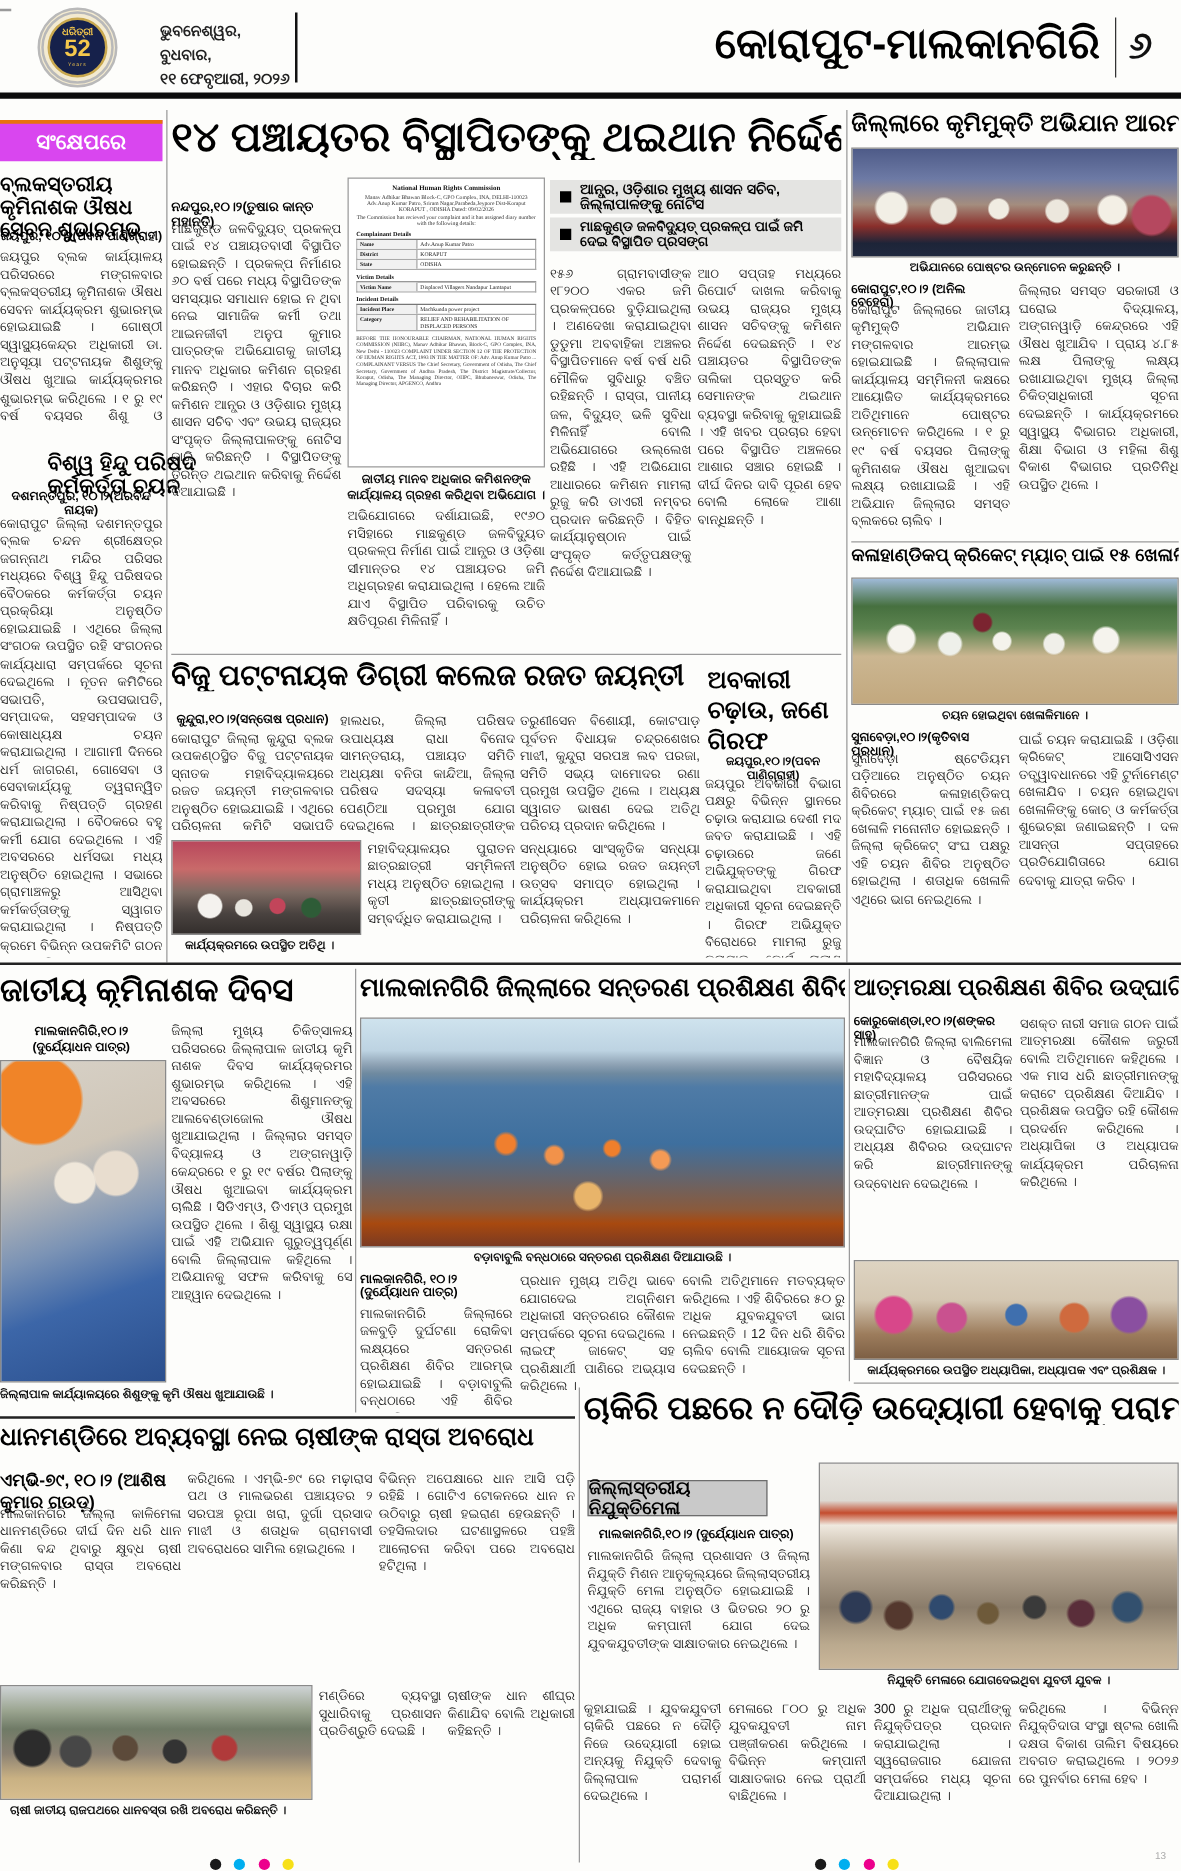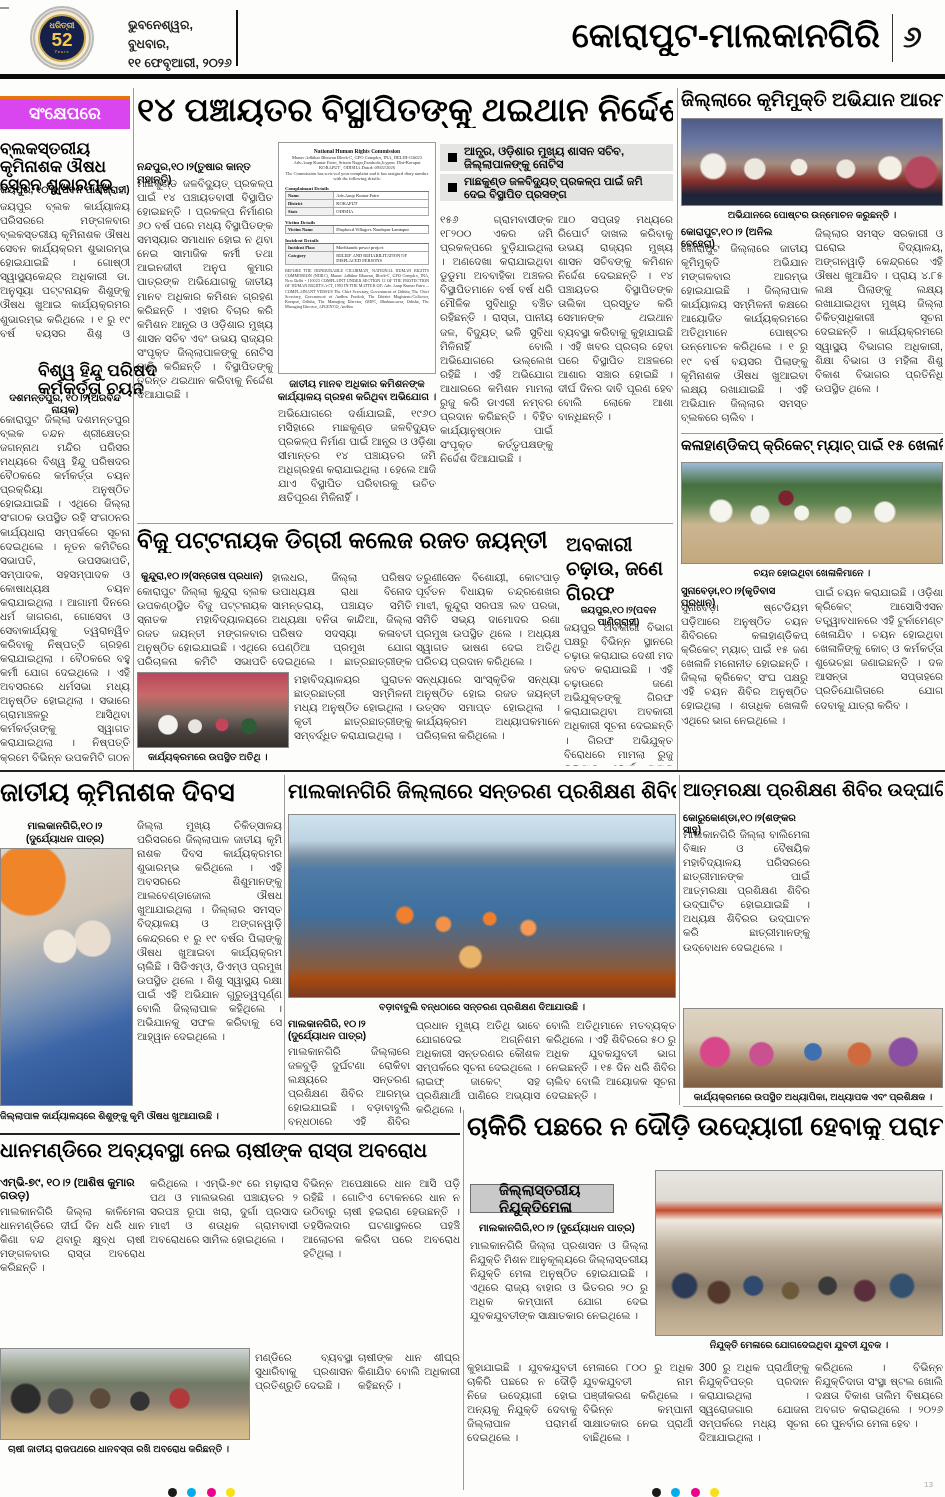--- a/index.html
+++ b/index.html
@@ -35,21 +35,21 @@
   .doc{background:#fff;border:1px solid #9a9a9a;padding:5px 6px;overflow:hidden;
        font-family:"Liberation Serif","DejaVu Serif",serif;}
   .doc .t{font-size:5.5px;font-weight:bold;text-align:center;line-height:1.2;}
   .doc .s{font-size:4.5px;text-align:center;color:#333;line-height:1.2;}
   .doc .sec{font-size:5px;font-weight:bold;margin-top:4px;border-bottom:0.5px solid #777;}
   .doc .row{display:flex;border:0.5px solid #aaa;border-top:none;}
   .doc .k{flex:0 0 34%;font-size:4.5px;font-weight:bold;padding:1px 2px;border-right:0.5px solid #aaa;background:#f1f1f1;}
   .doc .v{flex:1;font-size:4.5px;padding:1px 2px;color:#222;}
   .doc .blk{font-size:4.2px;color:#333;line-height:1.25;text-align:justify;margin-top:3px;}
   .graybox{background:#c9c9c9;border:1px solid #6d6d6d;display:flex;align-items:center;justify-content:center;
-           font-weight:800;font-size:14.5px;color:#000;padding-left:28px;}
+           font-weight:800;font-size:14.5px;color:#000;}
 </style>
 </head>
 <body>
 
 <div id="page">
 
   <div class="abs" style="left:0;top:7px;width:9px;height:2px;background:#999;"></div>
   <div class="abs" style="left:30px;top:6px;">
     <div class="ring">
       <div class="coin">
@@ -200,40 +200,41 @@
       radial-gradient(circle at 30% 55%, #f07f2e 0 2.5%, transparent 3.5%),
       radial-gradient(circle at 40% 60%, #f2924a 0 2.5%, transparent 3.5%),
       radial-gradient(circle at 52% 57%, #ef7f2c 0 2.5%, transparent 3.5%),
       radial-gradient(circle at 62% 62%, #f49a55 0 2.5%, transparent 3.5%),
       radial-gradient(circle at 47% 78%, #e8b46a 0 4%, transparent 5%),
       linear-gradient(180deg, #cfe3ee 0%, #bdd3e2 14%, #8fa3b5 20%, #6f8aa0 24%, #4f7ba6 30%, #3e6f9e 55%, #8a5a3c 84%, #a8490f 90%, #7a3a22 100%);"></div>
   <div class="abs cap ctr" style="left:288px;top:1001px;width:388px;font-size:9.5px;">ବଡ଼ାବାବୁଲି ବନ୍ଧଠାରେ ସନ୍ତରଣ ପ୍ରଶିକ୍ଷଣ ଦିଆଯାଉଛି ।</div>
   <div class="abs dl" style="left:288px;top:1018px;width:122px;font-size:10px;">ମାଲକାନଗିରି, ୧୦।୨ (ଦୁର୍ଯ୍ୟୋଧନ ପାତ୍ର)</div>
   <div class="abs body" style="left:288px;top:1044px;width:122px;height:86px;">ମାଲକାନଗିରି ଜିଲ୍ଲାରେ ଜଳବୁଡ଼ି ଦୁର୍ଘଟଣା ରୋକିବା ଲକ୍ଷ୍ୟରେ ସନ୍ତରଣ ପ୍ରଶିକ୍ଷଣ ଶିବିର ଆରମ୍ଭ ହୋଇଯାଇଛି । ବଡ଼ାବାବୁଲି ବନ୍ଧଠାରେ ଏହି ଶିବିର ଉଦ୍‌ଘାଟିତ ହୋଇଥିଲା ।</div>
   <div class="abs body" style="left:416px;top:1018px;width:124px;height:112px;">ପ୍ରଧାନ ମୁଖ୍ୟ ଅତିଥି ଭାବେ ଯୋଗଦେଇ ଅଗ୍ନିଶମ ଅଧିକାରୀ ସନ୍ତରଣର କୌଶଳ ସମ୍ପର୍କରେ ସୂଚନା ଦେଇଥିଲେ । ଲାଇଫ୍ ଜାକେଟ୍ ସହ ପ୍ରଶିକ୍ଷାର୍ଥୀ ପାଣିରେ ଅଭ୍ୟାସ କରିଥିଲେ ।</div>
-  <div class="abs body" style="left:546px;top:1018px;width:130px;height:112px;">ବୋଲି ଅତିଥିମାନେ ମତବ୍ୟକ୍ତ କରିଥିଲେ । ଏହି ଶିବିରରେ ୫୦ ରୁ ଅଧିକ ଯୁବକଯୁବତୀ ଭାଗ ନେଇଛନ୍ତି । ୧୫ ଦିନ ଧରି ଶିବିର ଚାଲିବ ବୋଲି ଆୟୋଜକ ସୂଚନା ଦେଇଛନ୍ତି ।</div>
+  <div class="abs body" style="left:546px;top:1018px;width:130px;height:112px;">ବୋଲି ଅତିଥିମାନେ ମତବ୍ୟକ୍ତ କରିଥିଲେ । ଏହି ଶିବିରରେ ୫୦ ରୁ ଅଧିକ ଯୁବକଯୁବତୀ ଭାଗ ନେଇଛନ୍ତି । 12 ଦିନ ଧରି ଶିବିର ଚାଲିବ ବୋଲି ଆୟୋଜକ ସୂଚନା ଦେଇଛନ୍ତି ।</div>
   <div class="abs vr" style="left:679px;top:775px;height:330px;"></div>
 
   <div class="abs h nw" style="left:683px;top:780px;width:260px;font-size:18.5px;">ଆତ୍ମରକ୍ଷା ପ୍ରଶିକ୍ଷଣ ଶିବିର ଉଦ୍‌ଘାଟିତ</div>
   <div class="abs dl" style="left:683px;top:812px;width:127px;font-size:10px;">କୋରୁକୋଣ୍ଡା,୧୦।୨(ଶଙ୍କର ସାହୁ)</div>
   <div class="abs body" style="left:683px;top:827px;width:127px;height:178px;">ମାଲକାନଗିରି ଜିଲ୍ଲା ବାଲିମେଳା ବିଜ୍ଞାନ ଓ ବୈଷୟିକ ମହାବିଦ୍ୟାଳୟ ପରିସରରେ ଛାତ୍ରୀମାନଙ୍କ ପାଇଁ ଆତ୍ମରକ୍ଷା ପ୍ରଶିକ୍ଷଣ ଶିବିର ଉଦ୍‌ଘାଟିତ ହୋଇଯାଇଛି । ଅଧ୍ୟକ୍ଷ ଶିବିରର ଉଦ୍‌ଘାଟନ କରି ଛାତ୍ରୀମାନଙ୍କୁ ଉଦ୍‌ବୋଧନ ଦେଇଥିଲେ ।</div>
+  <div class="abs body" style="left:816px;top:812px;width:127px;height:193px;">ସଶକ୍ତ ନାରୀ ସମାଜ ଗଠନ ପାଇଁ ଆତ୍ମରକ୍ଷା କୌଶଳ ଜରୁରୀ ବୋଲି ଅତିଥିମାନେ କହିଥିଲେ । ଏକ ମାସ ଧରି ଛାତ୍ରୀମାନଙ୍କୁ କରାଟେ ପ୍ରଶିକ୍ଷଣ ଦିଆଯିବ । ପ୍ରଶିକ୍ଷକ ଉପସ୍ଥିତ ରହି କୌଶଳ ପ୍ରଦର୍ଶନ କରିଥିଲେ । ଅଧ୍ୟାପିକା ଓ ଅଧ୍ୟାପକ କାର୍ଯ୍ୟକ୍ରମ ପରିଚାଳନା କରିଥିଲେ ।</div>
   <div class="abs photo" style="left:683px;top:1008px;width:260px;height:80px;background:
       radial-gradient(circle at 12% 55%, #d8478a 0 6%, transparent 7%),
       radial-gradient(circle at 30% 58%, #c9518f 0 6%, transparent 7%),
       radial-gradient(circle at 50% 55%, #3f6fae 0 6%, transparent 7%),
       radial-gradient(circle at 68% 58%, #cf6a3e 0 6%, transparent 7%),
       radial-gradient(circle at 85% 55%, #8a4fa0 0 6%, transparent 7%),
       linear-gradient(180deg, #ded4c2 0%, #d4c7b2 40%, #9c7c5c 75%, #7d5f44 100%);"></div>
   <div class="abs cap ctr" style="left:683px;top:1091px;width:260px;font-size:9.5px;">କାର୍ଯ୍ୟକ୍ରମରେ ଉପସ୍ଥିତ ଅଧ୍ୟାପିକା, ଅଧ୍ୟାପକ ଏବଂ ପ୍ରଶିକ୍ଷକ ।</div>
   <div class="abs hr" style="left:683px;top:1106px;width:260px;"></div>
 
   <div class="abs hrB" style="left:0;top:1133px;width:460px;"></div>
 
   <div class="abs h nw" style="left:0;top:1140px;width:460px;font-size:20px;">ଧାନମଣ୍ଡିରେ ଅବ୍ୟବସ୍ଥା ନେଇ ଚାଷୀଙ୍କ ରାସ୍ତା ଅବରୋଧ</div>
-  <div class="abs dl" style="left:0;top:1176px;width:145px;font-size:11px;">ଏମ୍‌ଭି-୭୯, ୧୦।୨ (ଆଶିଷ କୁମାର ଗଉଡ଼)</div>
+  <div class="abs dl" style="left:0;top:1176px;width:145px;font-size:14px;">ଏମ୍‌ଭି-୭୯, ୧୦।୨ (ଆଶିଷ କୁମାର ଗଉଡ଼)</div>
   <div class="abs body" style="left:0;top:1204px;width:145px;height:140px;">ମାଲକାନଗିରି ଜିଲ୍ଲା କାଳିମେଳା ଧାନମଣ୍ଡିରେ ଦୀର୍ଘ ଦିନ ଧରି ଧାନ କିଣା ବନ୍ଦ ଥିବାରୁ କ୍ଷୁବ୍ଧ ଚାଷୀ ମଙ୍ଗଳବାର ରାସ୍ତା ଅବରୋଧ କରିଛନ୍ତି ।</div>
   <div class="abs body" style="left:150px;top:1176px;width:148px;height:168px;">କରିଥିଲେ । ଏମ୍‌ଭି-୭୯ ରେ ମଢ଼ାରାସ ପଥ ଓ ମାଲଭରଣ ପଞ୍ଚାୟତର ୨ ସରପଞ୍ଚ ରୂପା ଖରା, ଦୁର୍ଗା ପ୍ରସାଦ ମାଝୀ ଓ ଶତାଧିକ ଗ୍ରାମବାସୀ ଅବରୋଧରେ ସାମିଲ ହୋଇଥିଲେ ।</div>
   <div class="abs body" style="left:303px;top:1176px;width:157px;height:168px;">ବିଭିନ୍ନ ଅପେକ୍ଷାରେ ଧାନ ଆସି ପଡ଼ି ରହିଛି । ଗୋଟିଏ ଟୋକନରେ ଧାନ ନ ଉଠିବାରୁ ଚାଷୀ ହଇରାଣ ହେଉଛନ୍ତି । ତହସିଲଦାର ଘଟଣାସ୍ଥଳରେ ପହଞ୍ଚି ଆଲୋଚନା କରିବା ପରେ ଅବରୋଧ ହଟିଥିଲା ।</div>
   <div class="abs photo" style="left:0;top:1348px;width:250px;height:92px;background:
       radial-gradient(circle at 10% 55%, #2c2c2c 0 6%, transparent 7%),
       radial-gradient(circle at 24% 58%, #474747 0 6%, transparent 7%),
       radial-gradient(circle at 40% 55%, #5c4a3a 0 6%, transparent 7%),
       radial-gradient(circle at 56% 58%, #333 0 6%, transparent 7%),
       radial-gradient(circle at 72% 55%, #b03a3a 0 5%, transparent 6%),
       linear-gradient(180deg, #cfd4d6 0%, #9aa48f 22%, #6f7a66 38%, #8c8273 60%, #c9b183 82%, #d6bd8e 100%);"></div>

